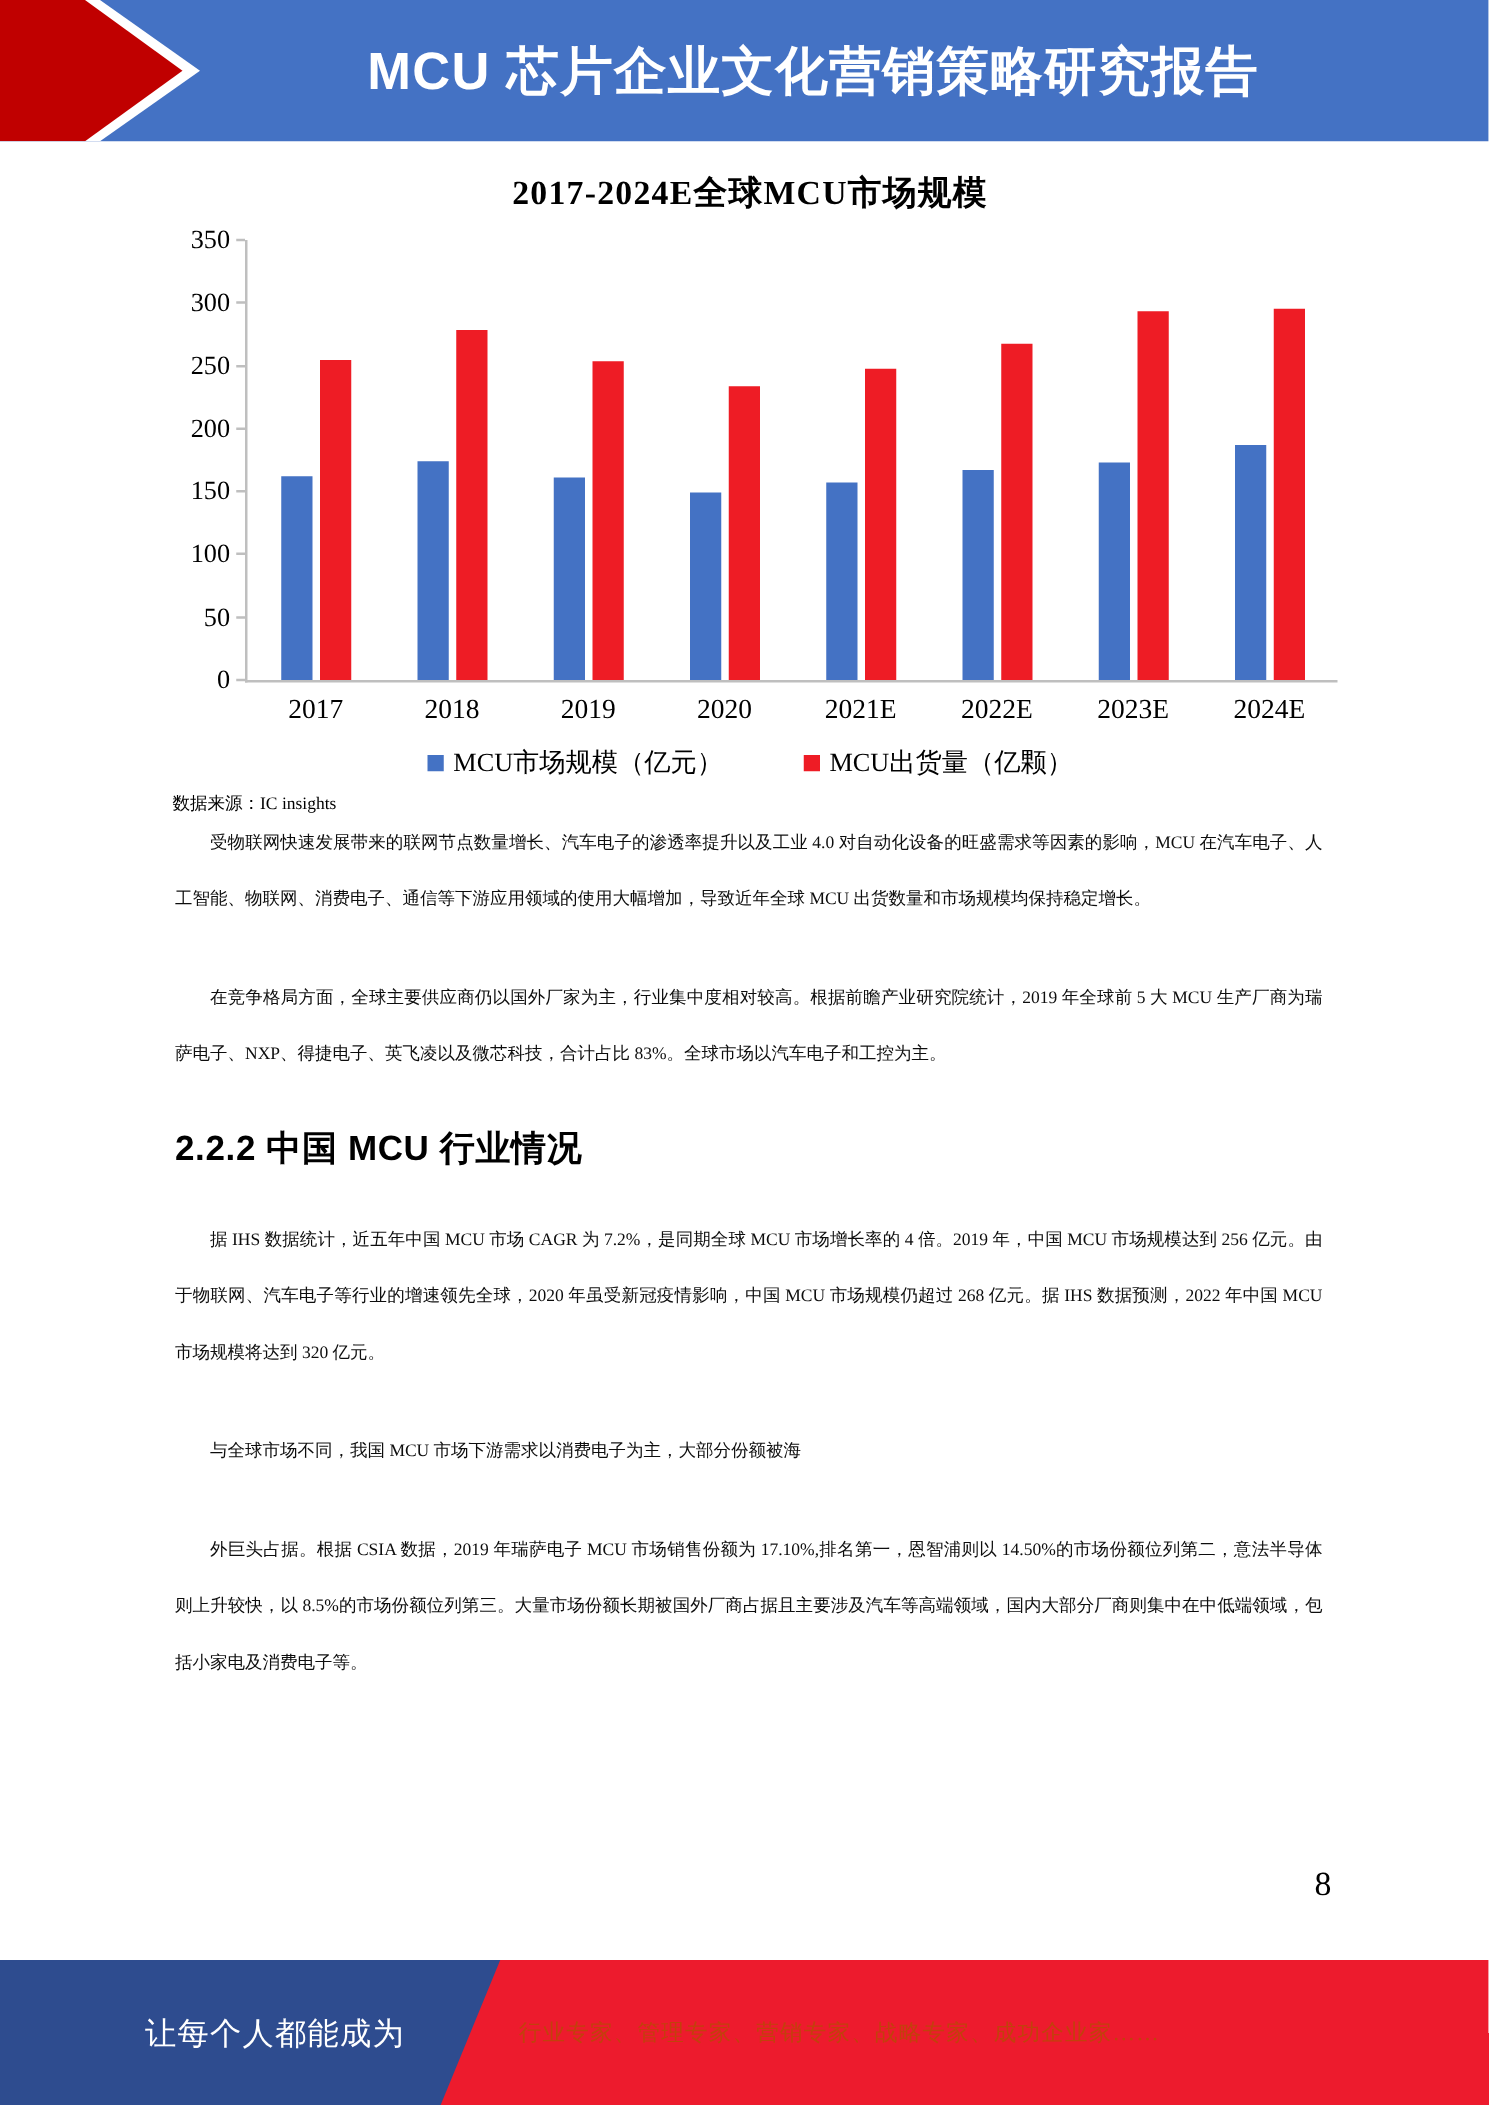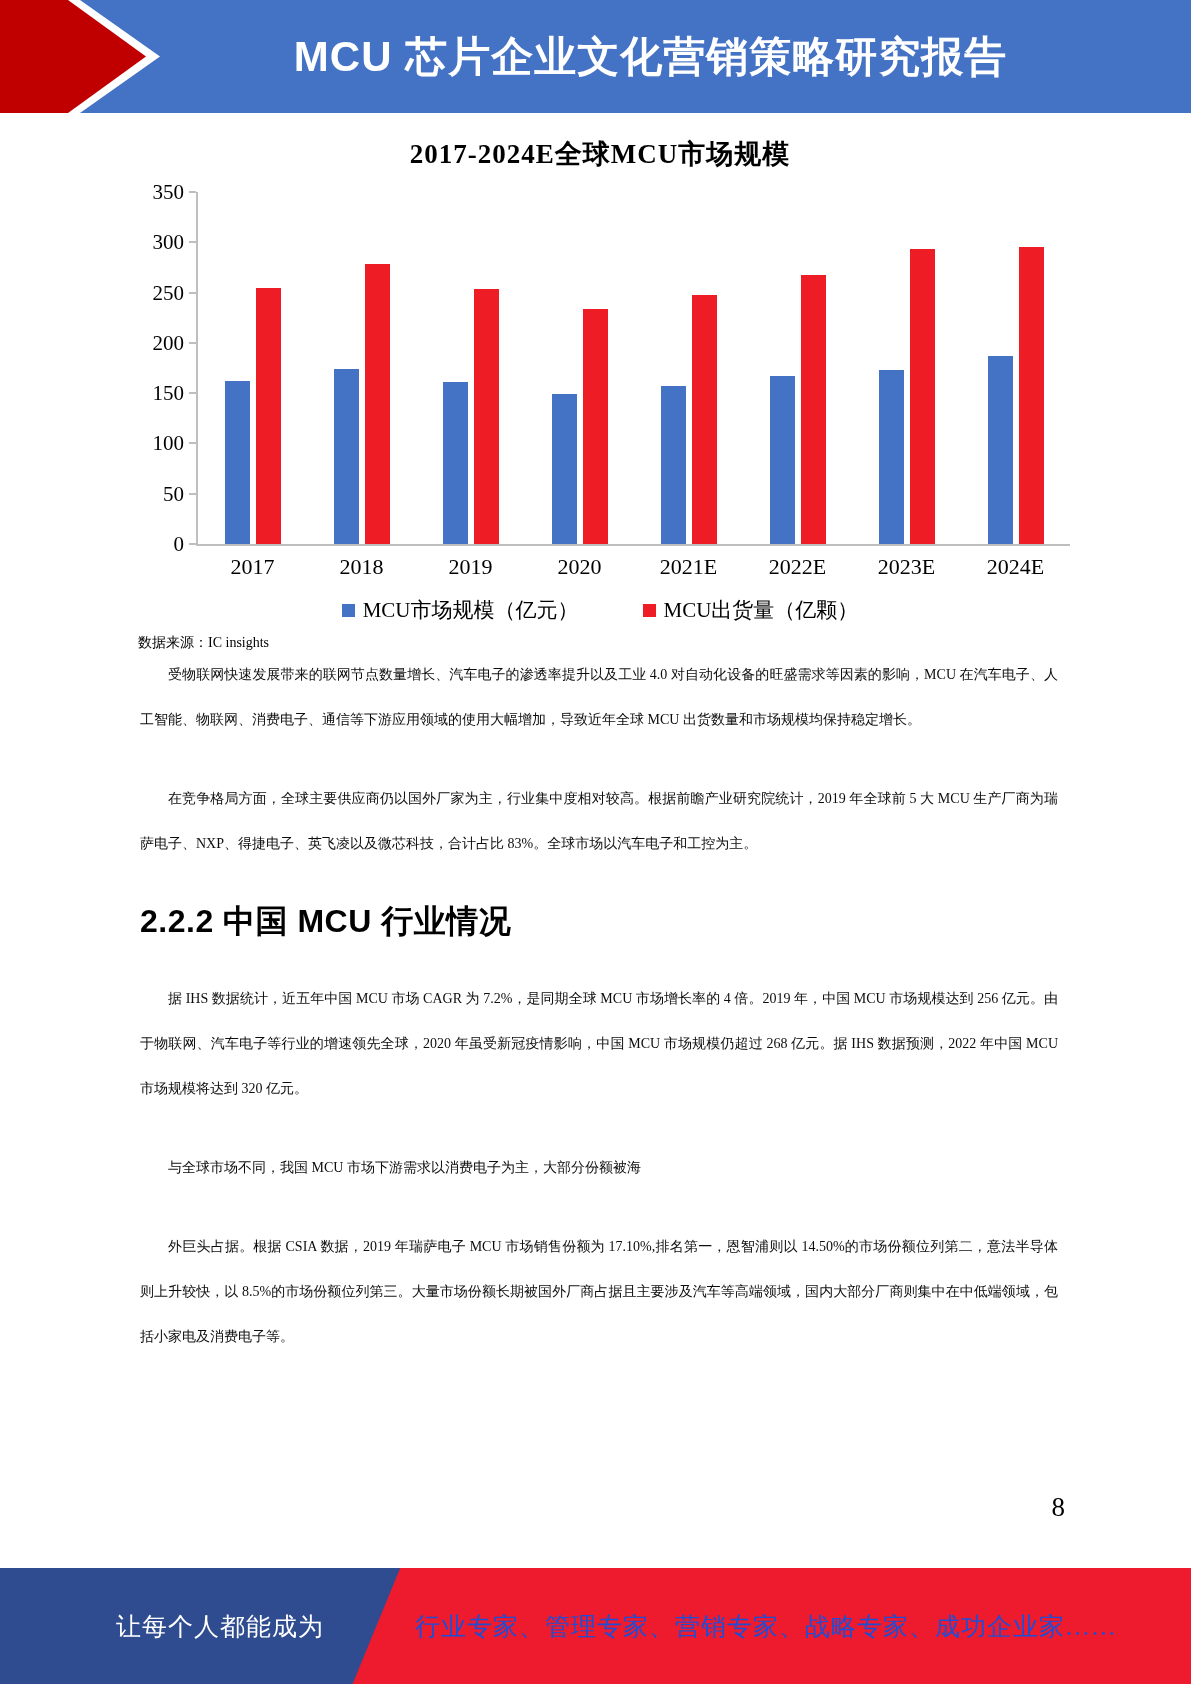--- a/index.html
+++ b/index.html
@@ -48,40 +48,40 @@
   .chart-source{margin:10px 0 0 8px;font-size:14px;color:#000;}
 
   
   .content{position:absolute;top:652px;left:140px;right:133px;}
   .content p{
     margin:0 0 34px;font-size:14px;line-height:45px;
     text-align:justify;text-indent:2em;color:#0d0d0d;
   }
   .content h2{
     font-family:"Liberation Sans","DejaVu Sans",sans-serif;
-    font-size:32px;font-weight:bold;color:#000;
+    font-size:28px;font-weight:bold;color:#000;
     margin:2px 0 32px;letter-spacing:0.5px;
   }
 
   
   .page-number{position:absolute;top:1492px;right:126px;font-size:27px;color:#000;}
 
   
   .footer{position:absolute;left:0;bottom:0;width:1191px;height:116px;}
   .footer-red{position:absolute;inset:0;}
   .footer-blue{position:absolute;inset:0;clip-path:polygon(0 0,33.6% 0,29.6% 100%,0 100%);}
   .footer-left{
     position:absolute;left:60px;width:320px;top:0;height:116px;
     display:flex;align-items:center;justify-content:center;
     color:#fff;font-size:25px;letter-spacing:1px;
   }
   .footer-right{
     position:absolute;left:415px;right:30px;top:0;height:116px;
     display:flex;align-items:center;
-    color:#1d4ed8;font-size:25px;letter-spacing:1px;
+    color:#c2410c;font-size:18px;letter-spacing:1px;
   }
 </style>
 </head>
 <body>
 
 <div class="page">
 
   <div class="banner">
     <div class="banner-bg" style="background: rgb(68, 114, 196);"></div>
     <svg class="banner-arrow" viewBox="0 0 170 113" xmlns="http://www.w3.org/2000/svg">

